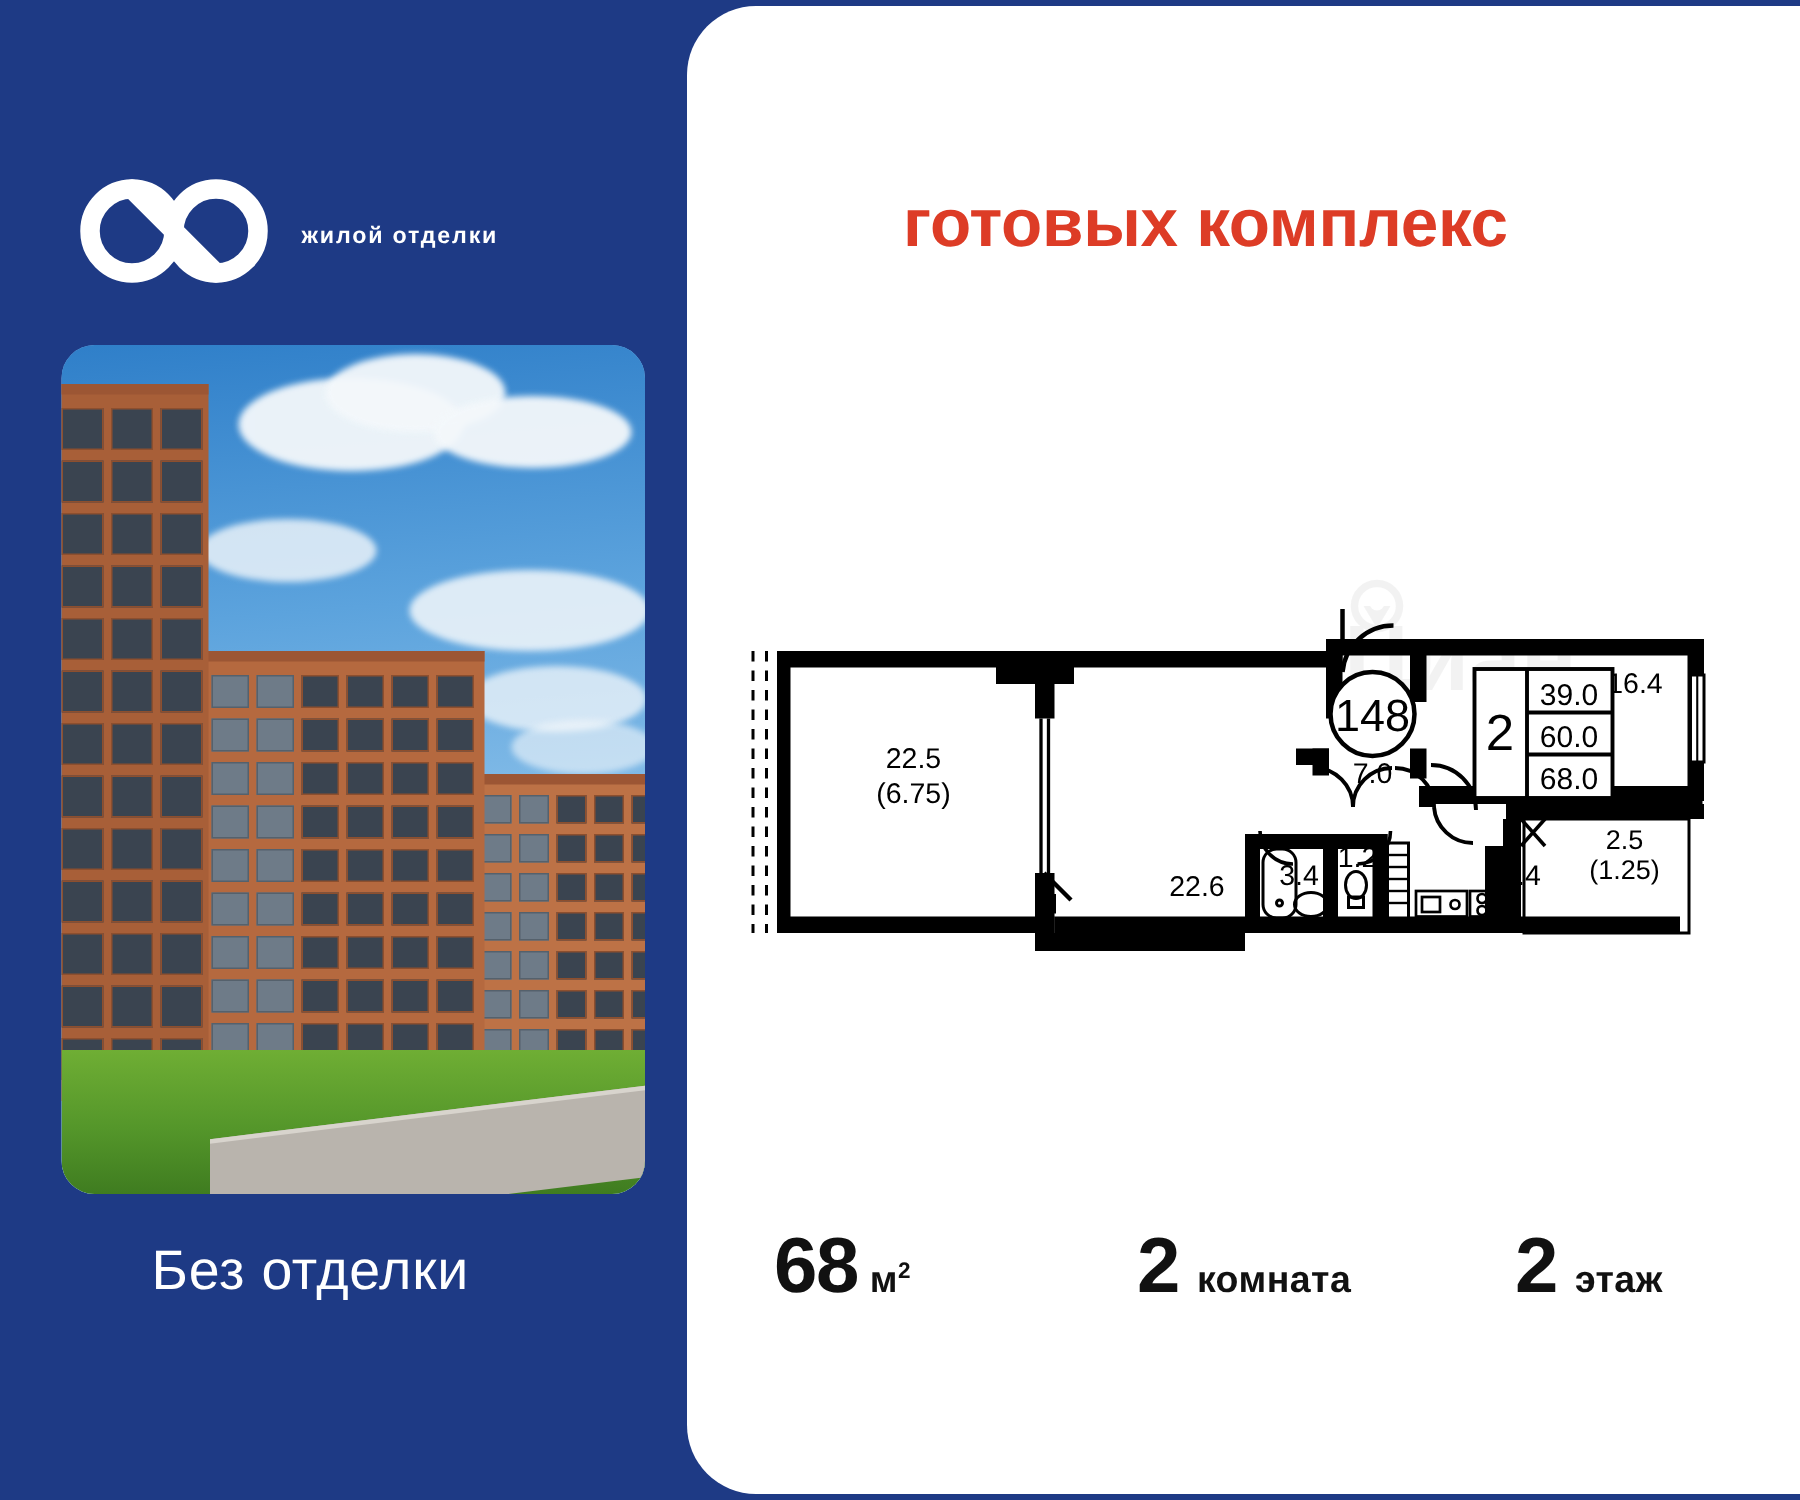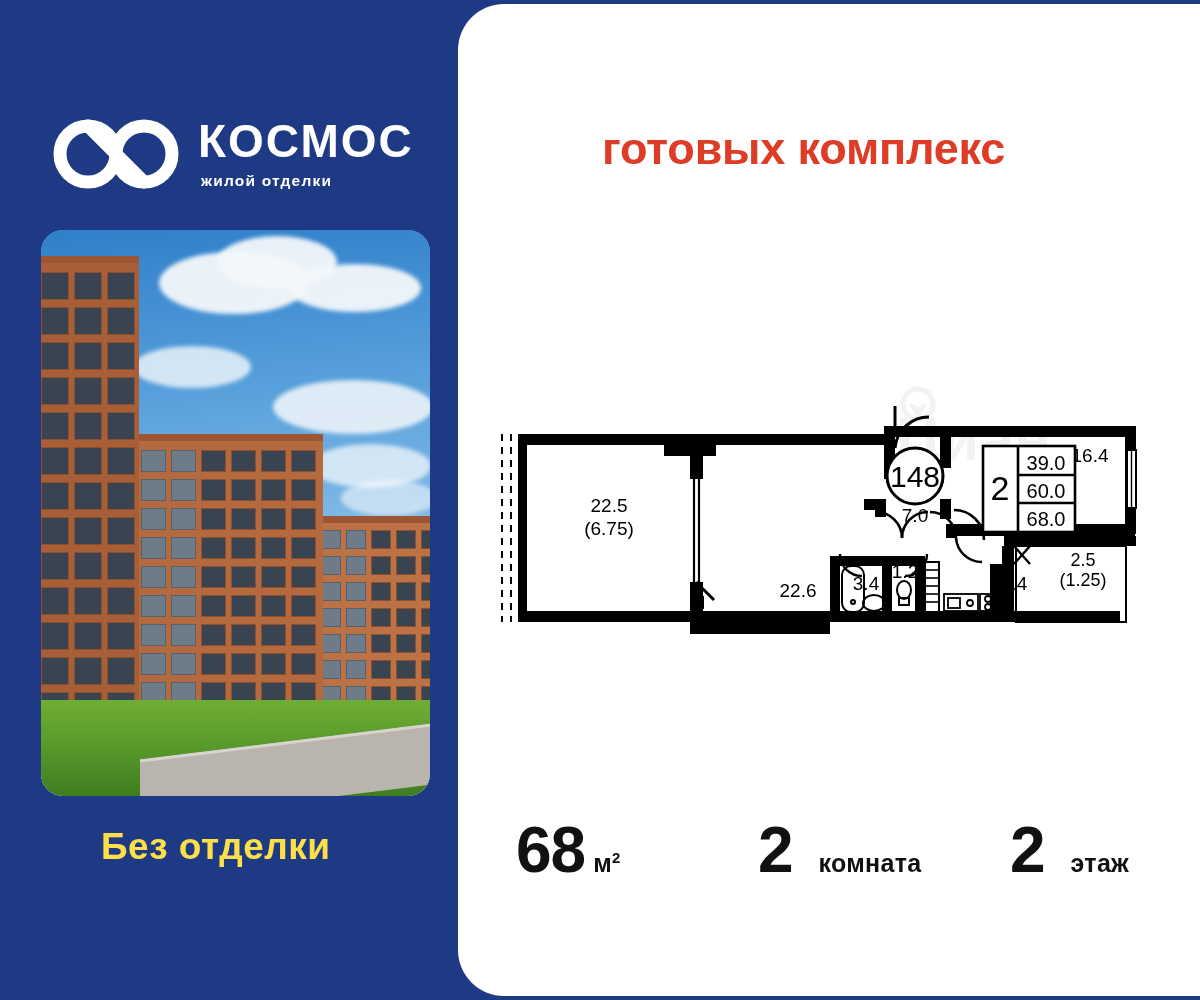--- a/index.html
+++ b/index.html
@@ -47,21 +47,21 @@
     background:#b9b4ad;transform:skewY(-7deg);border-top:3px solid #d8d4cd;}
   .bld{position:absolute;bottom:62px;background:#b5693f;}
   .bld .face{position:absolute;inset:0;}
   .win{position:absolute;background:#3a4450;border:1px solid #8d4f2e;}
   .balc{position:absolute;background:#6e7b88;border:1px solid #55616c;}
   .bld-top{position:absolute;left:0;right:0;top:0;height:7px;background:#9c5634;}
 
   
   #caption{
     position:absolute;left:101px;top:826px;
-    color:#fde047;font-size:37px;font-weight:bold;letter-spacing:.5px;
+    color:#ffffff;font-size:37px;font-weight:normal;letter-spacing:.5px;
   }
 
   
   #card{
     position:absolute;left:458px;top:4px;width:742px;height:992px;
     background:#ffffff;
     border-top-left-radius:46px;
     border-bottom-left-radius:46px;
   }
 
@@ -80,43 +80,42 @@
   #watermark{
     position:absolute;left:398px;top:374px;width:290px;height:92px;
     opacity:.10;pointer-events:none;
   }
 
   
   #stats{
     position:absolute;left:0;top:800px;width:742px;height:110px;
   }
   .stat{position:absolute;display:flex;align-items:baseline;color:#111;}
-  .stat .big{font-size:64px;font-weight:bold;line-height:1;letter-spacing:-1px;}
-  .stat .unit{font-size:27px;font-weight:bold;margin-left:26px;letter-spacing:.3px;}
+  .stat .big{font-size:52px;font-weight:bold;line-height:1;letter-spacing:-1px;}
+  .stat .unit{font-size:27px;font-weight:bold;margin-left:12px;letter-spacing:.3px;}
   .stat .unit.small{font-size:25px;}
   #stat-area{left:58px;top:14px;}
   #stat-area .unit{font-size:25px;margin-left:8px;}
   #stat-area sup{font-size:15px;vertical-align:super;}
   #stat-rooms{left:300px;top:14px;}
   #stat-floor{left:552px;top:14px;}
 </style>
 </head>
 <body>
 
 <div id="left-panel">
 
   <div id="logo-block">
     <svg id="logo-mark" viewBox="0 0 128 72">
       <path d="M36 8 A28 28 0 1 0 36 64 A28 28 0 1 0 36 8 Z" fill="none" stroke="#ffffff" stroke-width="13" stroke-linecap="round"></path>
       <path d="M92 8 A28 28 0 1 1 92 64 A28 28 0 1 1 92 8 Z" fill="none" stroke="#ffffff" stroke-width="13" stroke-linecap="round"></path>
       <path d="M36 8 L92 64" stroke="#ffffff" stroke-width="13" stroke-linecap="round" fill="none"></path>
       <path d="M18 36 a18 18 0 0 0 0 0" fill="none"></path>
     </svg>
     <div id="logo-text">
-      <div id="logo-word">КОСМОС</div>
       <div id="logo-sub">жилой отделки</div>
     </div>
   </div>
 
   <div id="photo-frame">
     <div class="sky"></div>
 
     <div class="cloud" style="left:118px;top:22px;width:150px;height:62px;"></div>
     <div class="cloud" style="left:176px;top:6px;width:120px;height:52px;"></div>
     <div class="cloud" style="left:248px;top:34px;width:132px;height:48px;"></div>

